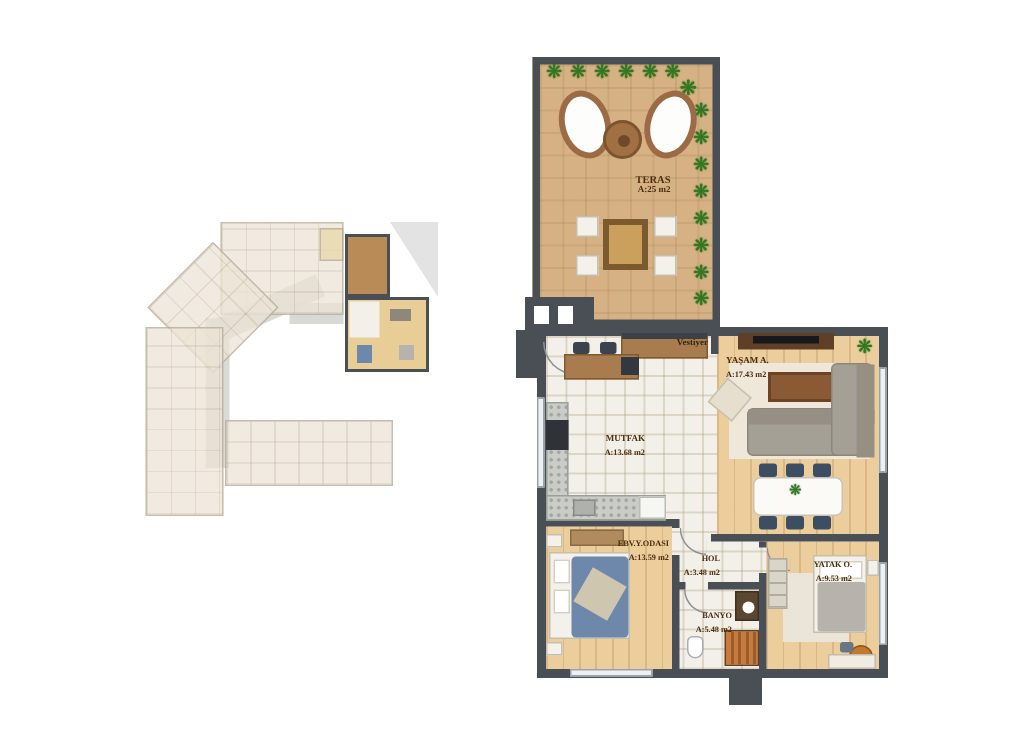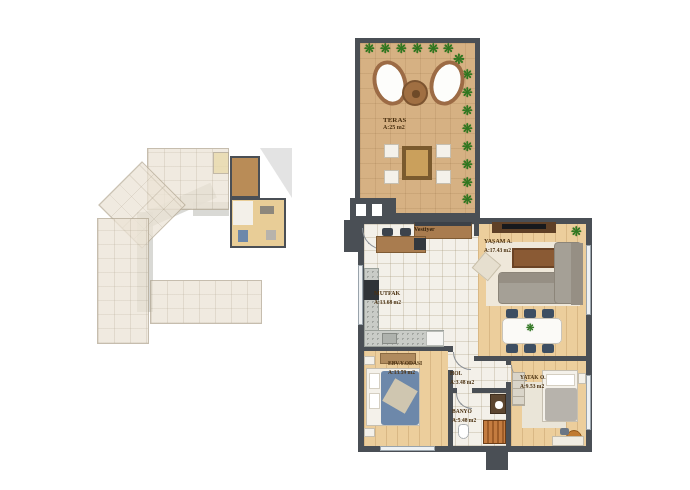--- a/index.html
+++ b/index.html
@@ -26,21 +26,21 @@
          background-image:linear-gradient(rgba(165,150,120,.3) 1px,transparent 1px),
                           linear-gradient(90deg,rgba(165,150,120,.3) 1px,transparent 1px);
          background-size:13px 13px;}
   .wood{background:#ecce9c;
         background-image:repeating-linear-gradient(90deg,rgba(150,105,50,.22) 0 1px,transparent 1px 11px);}
   .window{background:#eef1f3;border:1px solid #99a3ab;}
   .door-arc{border-left:1px solid #8b9096;border-bottom:1px solid #8b9096;
             border-bottom-left-radius:100%;}
   .plant{position:absolute;color:#2e7a1f;font-family:"DejaVu Sans",sans-serif;
          text-shadow:0 0 1px #1d5a10;line-height:1;}
-  .lbl{position:absolute;color:#4a3010;font-weight:bold;text-align:left;line-height:1.2;
+  .lbl{position:absolute;color:#4a3010;font-weight:bold;text-align:right;line-height:1.2;
        pointer-events:none;z-index:30;}
   .lbl .a{display:block;font-weight:bold;}
   .f7{font-size:7px;} .f6{font-size:6px;} .f5{font-size:5.5px;}
   .marble{background:#c9ccc7;border:1px solid #9aa09a;
           background-image:radial-gradient(rgba(90,95,90,.35) 1px,transparent 1px);background-size:5px 5px;}
   .white-furn{background:#f4f1ea;border:1px solid #c6bfb0;}
   .dchair{position:absolute;width:12px;height:9px;background:#3d4e62;border-radius:2px;}
   .shower{background:repeating-linear-gradient(90deg,#c47c40 0 3px,#9e5c28 3px 5px);border:1px solid #6b3d18;}
 </style>
 </head>

